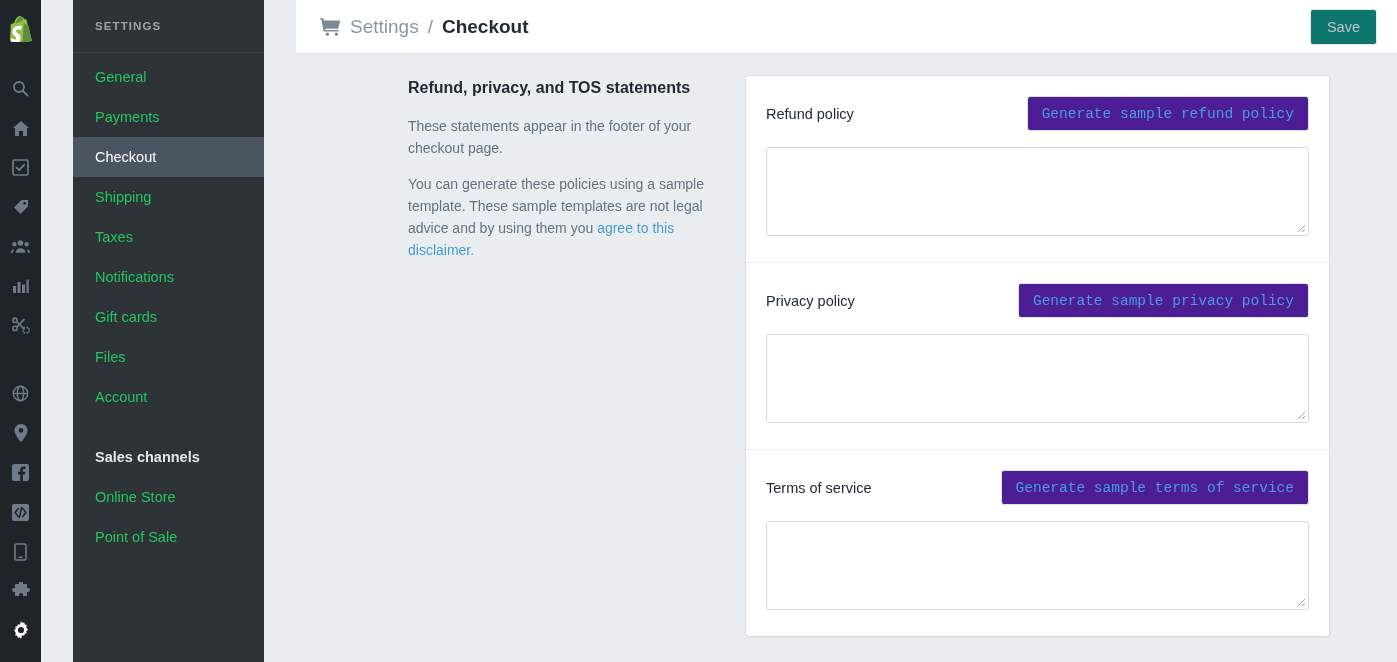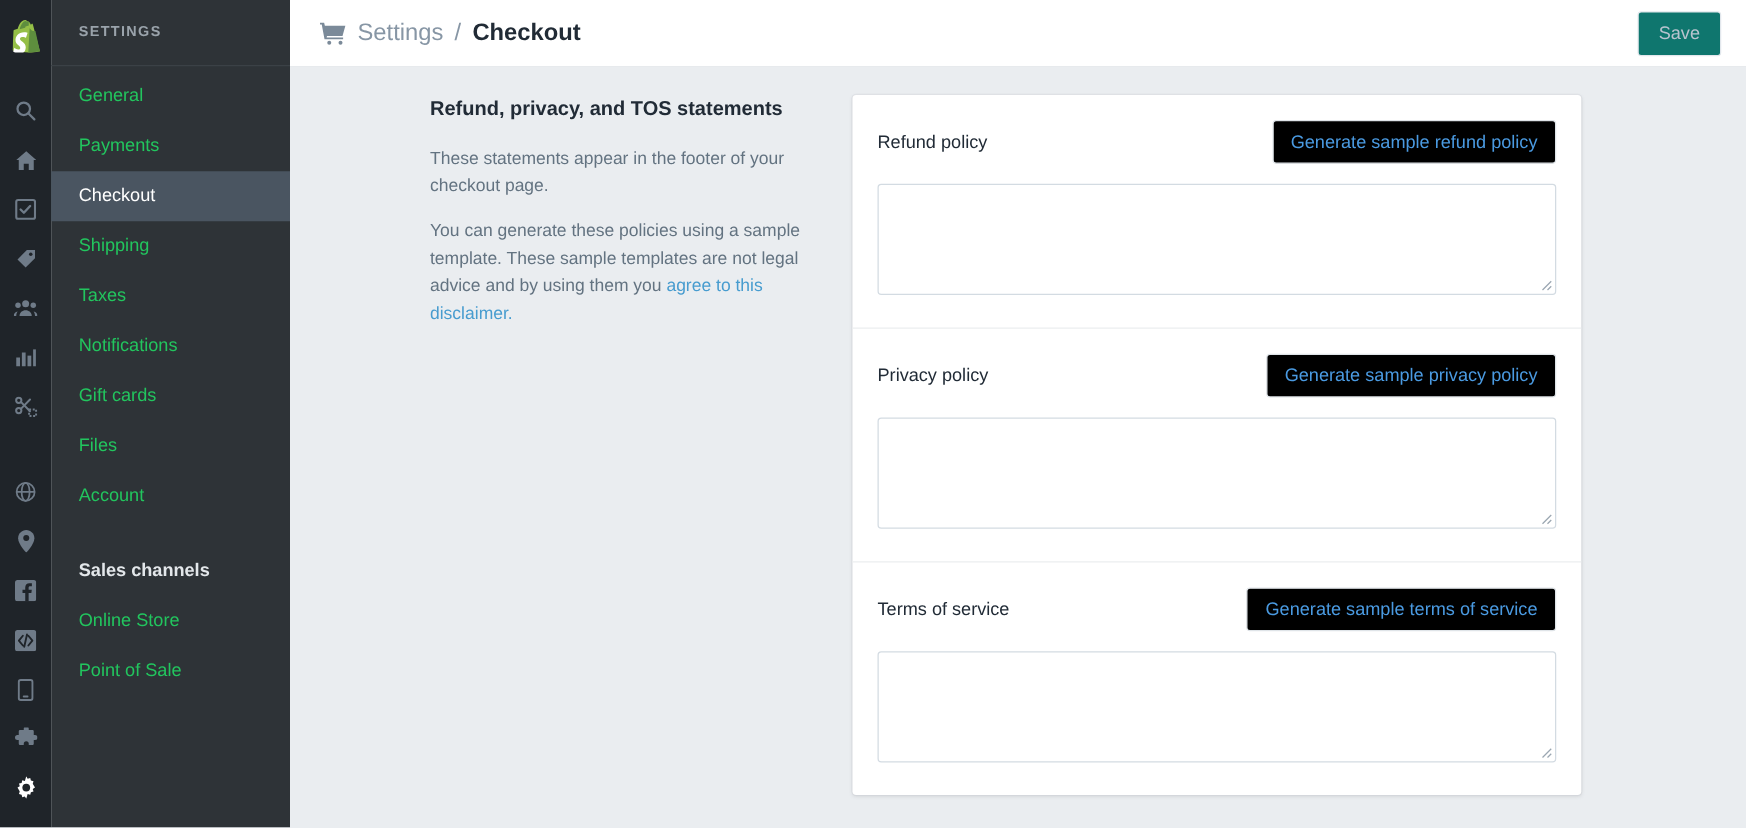--- a/index.html
+++ b/index.html
@@ -10,20 +10,21 @@
     width: 1397px;
     height: 662px;
     overflow: hidden;
     font-family: "Liberation Sans", sans-serif;
     background: #eaedf0;
   }
   .app {
     display: flex;
     width: 1397px;
     height: 662px;
+    gap: 32px;
   }
 
   
   .icon-rail {
     width: 41px;
     min-width: 41px;
     background: #1f2429;
     display: flex;
     flex-direction: column;
     align-items: center;
@@ -178,24 +179,24 @@
   }
   .section-label {
     font-size: 14.5px;
     color: #212b36;
   }
   .gen-btn {
     height: 35px;
     padding: 0 14px;
     border: 1px solid #dfe4e8;
     border-radius: 3px;
-    background: #000000;
+    background: #4c1d95;
     color: #4a9ae1;
     font-size: 14.5px;
-    font-family: Liberation Sans, sans-serif;
+    font-family: Liberation Mono, monospace;
     cursor: pointer;
     white-space: nowrap;
   }
   .ta-wrap { position: relative; }
   .policy-textarea {
     width: 100%;
     height: 89px;
     border: 1px solid #d3dbe2;
     border-radius: 3px;
     background: #ffffff;

